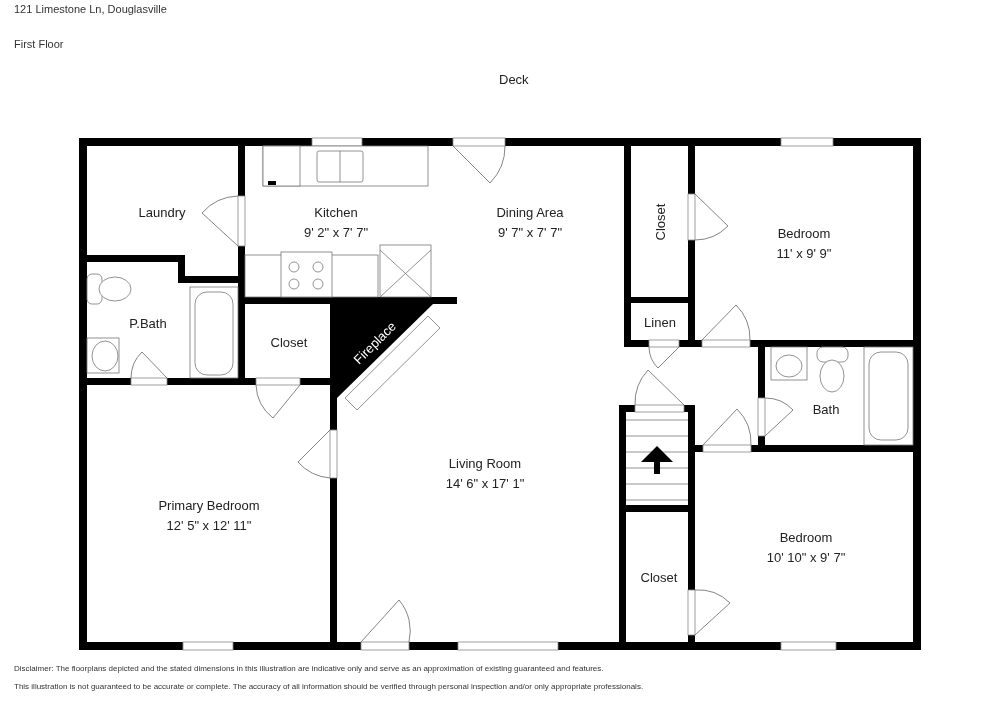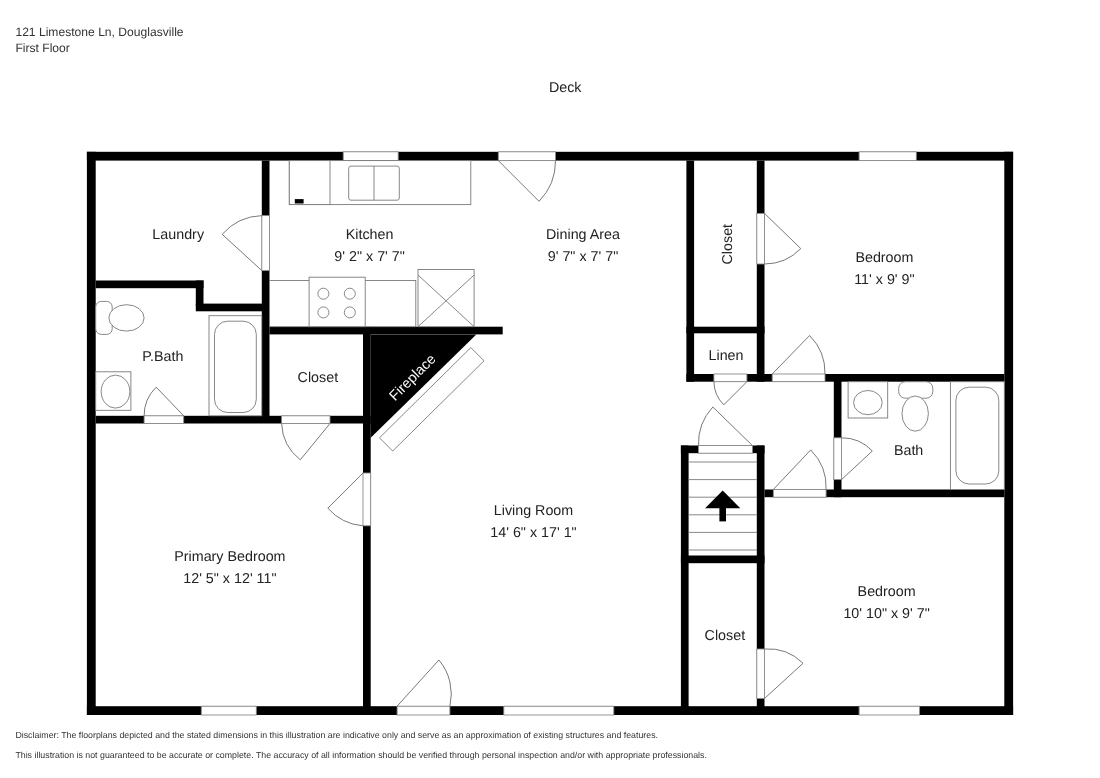--- a/index.html
+++ b/index.html
@@ -10,21 +10,21 @@
   svg { position: absolute; left: 0; top: 0; }
   .lbl { font-family: "Liberation Sans", sans-serif; font-size: 13px; fill: #222; text-anchor: middle; }
   .wall { fill: #000; }
   .win { fill: #fff; stroke: #888; stroke-width: 0.8; }
   .door { fill: none; stroke: #666; stroke-width: 0.8; }
   .fx { fill: #fff; stroke: #777; stroke-width: 0.8; }
 </style>
 </head>
 <body>
 
-<div class="hdr" style="top:24px">121 Limestone Ln, Douglasville</div>
+<div class="hdr" style="top:3px">121 Limestone Ln, Douglasville</div>
 <div class="hdr" style="top:38px">First Floor</div>
 <div class="deck">Deck</div>
 
 <svg width="1000" height="707" viewBox="0 0 1000 707">
 
   <g>
     <rect class="wall" x="79" y="138" width="842" height="8"></rect>
     <rect class="wall" x="79" y="642" width="842" height="8"></rect>
     <rect class="wall" x="79" y="138" width="8" height="512"></rect>
     <rect class="wall" x="913" y="138" width="8" height="512"></rect>
@@ -162,14 +162,14 @@
     <text class="lbl" x="485" y="468">Living Room</text>
     <text class="lbl" x="485" y="488">14' 6" x 17' 1"</text>
     <text class="lbl" x="209" y="510">Primary Bedroom</text>
     <text class="lbl" x="209" y="530">12' 5" x 12' 11"</text>
     <text class="lbl" x="806" y="542">Bedroom</text>
     <text class="lbl" x="806" y="562">10' 10" x 9' 7"</text>
     <text class="lbl" x="659" y="582">Closet</text>
   </g>
 </svg>
 
-<div class="disc" style="top:664px">Disclaimer: The floorplans depicted and the stated dimensions in this illustration are indicative only and serve as an approximation of existing structures and features.</div>
-<div class="disc" style="top:682px">This illustration is not guaranteed to be accurate or complete. The accuracy of all information should be verified through personal inspection and/or with appropriate professionals.</div>
+<div class="disc" style="top:664px">Disclaimer: The floorplans depicted and the stated dimensions in this illustration are indicative only and serve as an approximation of existing guaranteed and features.</div>
+<div class="disc" style="top:682px">This illustration is not guaranteed to be accurate or complete. The accuracy of all information should be verified through personal inspection and/or only appropriate professionals.</div>
 
 </body></html>

